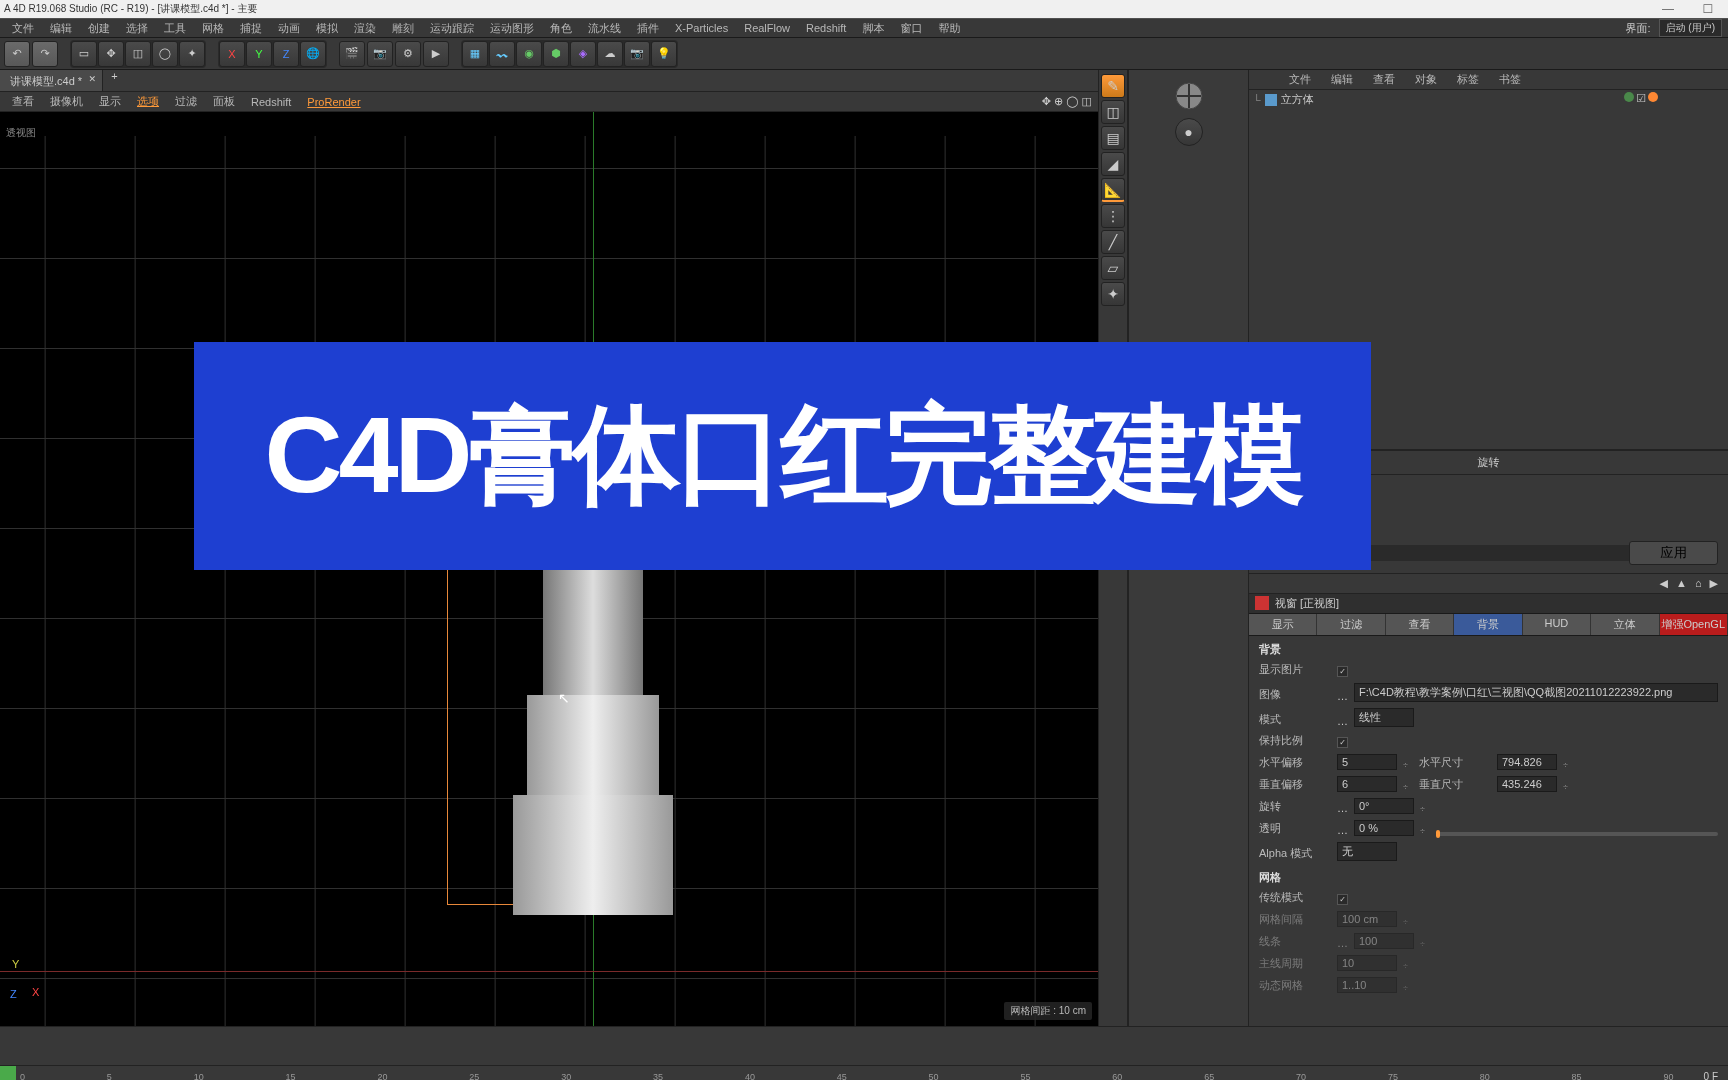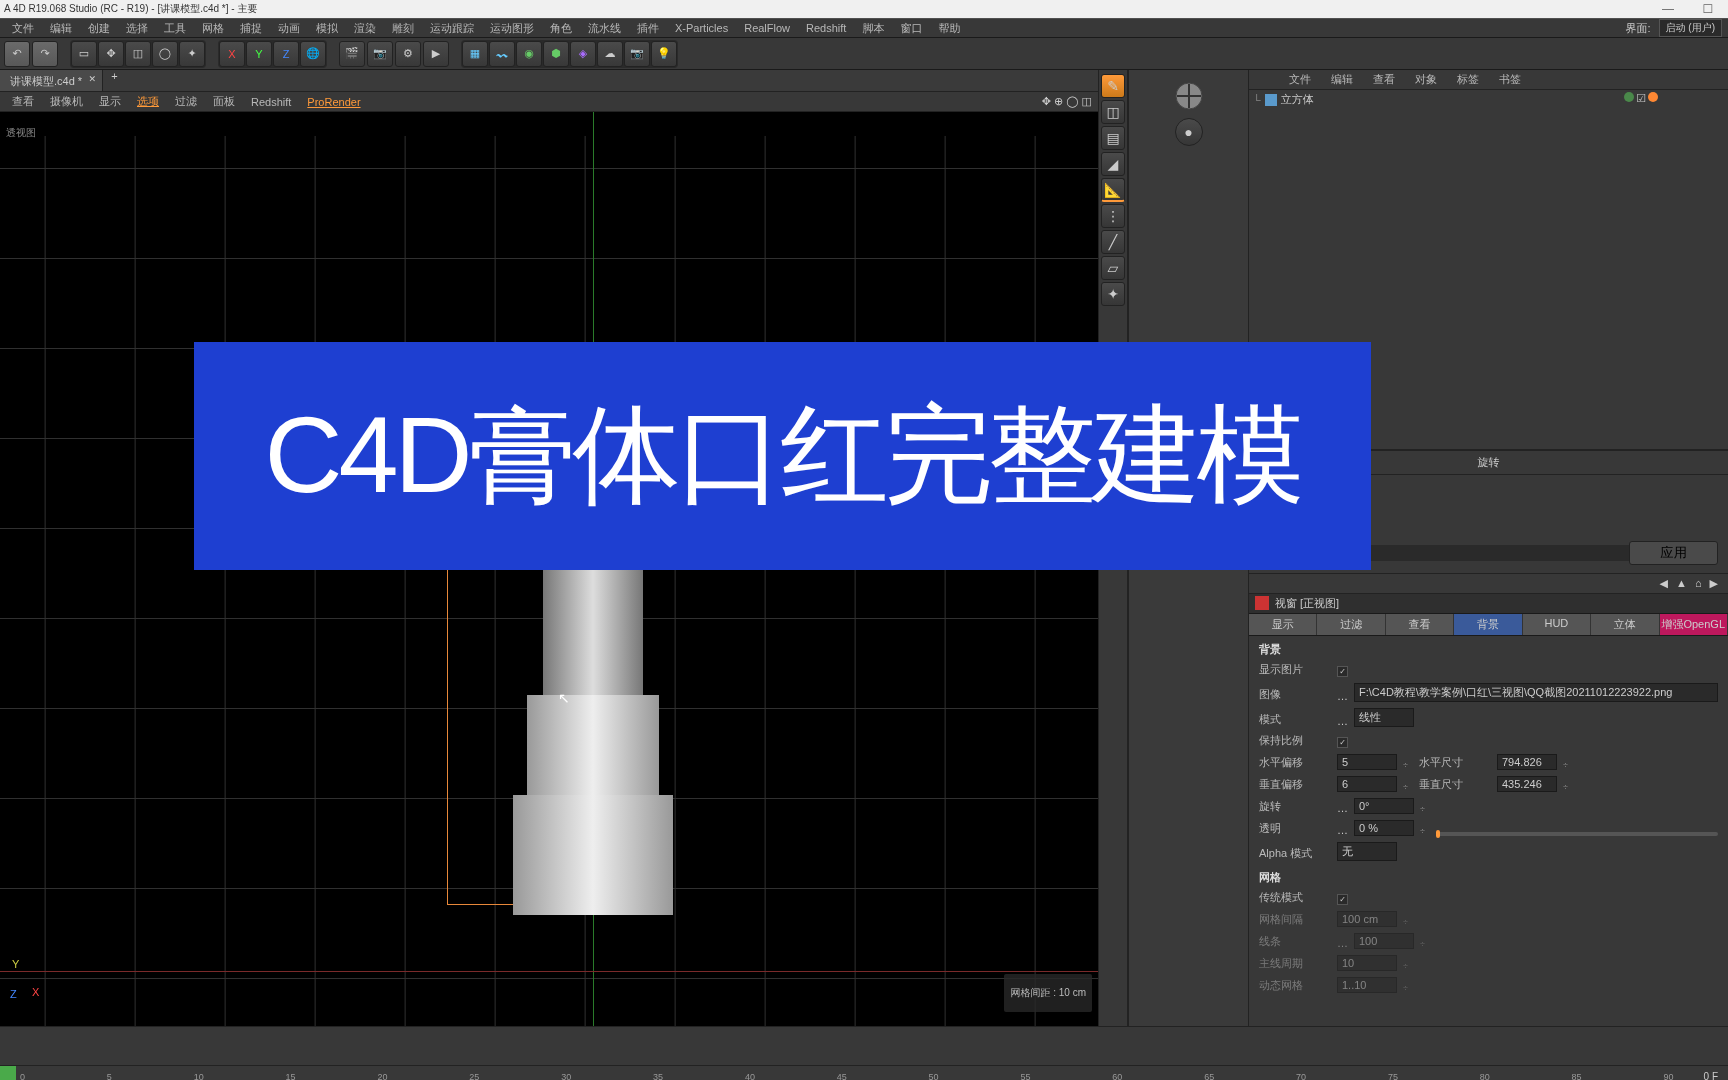--- a/index.html
+++ b/index.html
@@ -49,21 +49,21 @@
 .lip-body { width: 100px; height: 180px; background: linear-gradient(90deg,#777,#ddd,#777); margin: -8px auto 0; }
 .lip-base { width: 132px; height: 100px; background: linear-gradient(90deg,#888,#e5e5e5,#888); margin: 0 auto;
   background-image: linear-gradient(90deg,#999,#eee,#999), linear-gradient(#aaa 1px, transparent 1px), linear-gradient(90deg,#aaa 1px,transparent 1px);
   background-size: 100% 100%, 33px 33px, 33px 33px; }
 .lip-foot { width: 160px; height: 120px; background: linear-gradient(90deg,#888,#e5e5e5,#888); margin: 0 auto;
   background-image: linear-gradient(90deg,#999,#eee,#999), linear-gradient(#aaa 1px, transparent 1px), linear-gradient(90deg,#aaa 1px,transparent 1px);
   background-size: 100% 100%, 40px 40px, 40px 40px; }
 .cursor-arrow { position: absolute; left: 558px; top: 578px; font-size: 14px; color: #fff; }
 .axis-widget { position: absolute; bottom: 28px; left: 12px; width: 32px; height: 32px; }
 .axis-widget .ay { color: #cfcf44; } .axis-widget .axx { color: #ff4444; } .axis-widget .az { color: #4488ff; }
-.grid-info { position: absolute; right: 6px; bottom: 14px; background: rgba(40,40,40,.8); padding: 12px 6px; color: #bbb; font-size: 10px; border-radius: 2px; }
+.grid-info { position: absolute; right: 6px; bottom: 6px; background: rgba(40,40,40,.8); padding: 2px 6px; color: #bbb; font-size: 10px; border-radius: 2px; }
 
 
 .side-tools { width: 30px; background: #383838; border-left: 1px solid #222; border-right: 1px solid #222; display: flex; flex-direction: column; gap: 2px; padding-top: 4px; align-items: center; }
 .side-btn { width: 24px; height: 24px; background: linear-gradient(#4a4a4a,#363636); border: 1px solid #222; border-radius: 3px; display: flex; align-items: center; justify-content: center; font-size: 14px; }
 .side-btn.active { background: linear-gradient(#ff9a3a,#cc7a1a); }
 .side-btn.sel { border-bottom: 2px solid #ff9a3a; }
 
 
 .right-panels { width: 480px; background: #383838; display: flex; flex-direction: column; border-left: 1px solid #222; }
 .panel-tabs { height: 20px; display: flex; align-items: center; padding-left: 30px; border-bottom: 1px solid #222; gap: 0; }
@@ -79,41 +79,41 @@
 .rot-row .lbl { width: 28px; text-align: right; }
 .rot-row .val { background: #2a2a2a; padding: 1px 6px; min-width: 40px; }
 .apply-btn { background: #4a4a4a; padding: 2px 30px; border: 1px solid #222; border-radius: 3px; margin: 4px auto; display: block; }
 .nav-arrows { display: flex; justify-content: flex-end; gap: 8px; padding: 3px 10px; border-bottom: 1px solid #222; }
 
 .attr-header { display: flex; align-items: flex-start; padding: 2px 6px; background: #2f2f2f; border-bottom: 1px solid #1a1a1a; }
 .attr-icon { width: 14px; height: 14px; background: #cc3333; margin-right: 6px; }
 .attr-tabs { display: flex; border-bottom: 1px solid #1a1a1a; }
 .attr-tab { flex: 1; text-align: center; padding: 3px 0; background: #555; border-right: 1px solid #333; font-size: 11px; }
 .attr-tab.active { background: #3a5a9a; }
-.attr-tab.gl { background: #be185d; }
+.attr-tab.gl { background: #b91c1c; }
 .attr-body { padding: 6px 10px; font-size: 11px; }
 .attr-row { display: flex; align-items: flex-end; gap: 6px; padding: 3px 0; }
 .attr-row .albl { width: 72px; color: #bbb; }
 .attr-row .ainp { background: #2a2a2a; border: 1px solid #1a1a1a; padding: 1px 4px; min-width: 60px; }
 .attr-row .spinner { width: 10px; font-size: 9px; color: #888; }
 .chk { width: 11px; height: 11px; background: #2a2a2a; border: 1px solid #555; display: inline-flex; align-items: center; justify-content: center; font-size: 8px; }
 .slider-track { flex: 1; height: 4px; background: #555; position: relative; border-radius: 2px; }
 .slider-fill { position: absolute; left: 0; top: -2px; bottom: -2px; width: 4px; background: #ff9a3a; border-radius: 2px; }
 
 
 .mat-bar { height: 40px; background: #383838; border-top: 1px solid #222; border-bottom: 1px solid #222; }
 .timeline { height: 22px; background: #383838; border-bottom: 1px solid #222; display: flex; align-items: center; position: relative; }
 .tl-marker { position: absolute; left: 0; top: 0; bottom: 0; width: 16px; background: #4aaa4a; }
 .tl-ticks { flex: 1; display: flex; justify-content: space-between; padding: 0 20px; font-size: 9px; color: #999; }
 .tl-end { padding: 0 10px; font-size: 10px; }
 .field-sm { background: #2a2a2a; border: 1px solid #555; padding: 1px 6px; font-size: 10px; min-width: 40px; }
 
 
 .overlay { position: absolute; left: 194px; top: 342px; width: 1177px; height: 228px; background: #1e3fd1; display: flex; align-items: center; justify-content: center; z-index: 100; }
-.overlay-text { color: #fff; font-size: 108px; font-weight: normal; letter-spacing: -4px; }
+.overlay-text { color: #fff; font-size: 108px; font-weight: bold; letter-spacing: -4px; }
 
 .strip { width: 120px; background: #3a3a3a; border-left: 1px solid #222; display: flex; flex-direction: column; align-items: center; padding-top: 10px; gap: 6px; }
 .strip-cross { width: 32px; height: 32px; }
 </style>
 </head>
 <body>
 
 <div class="titlebar">
   <span>A 4D R19.068 Studio (RC - R19) - [讲课模型.c4d *] - 主要</span>
   <div class="window-controls">

